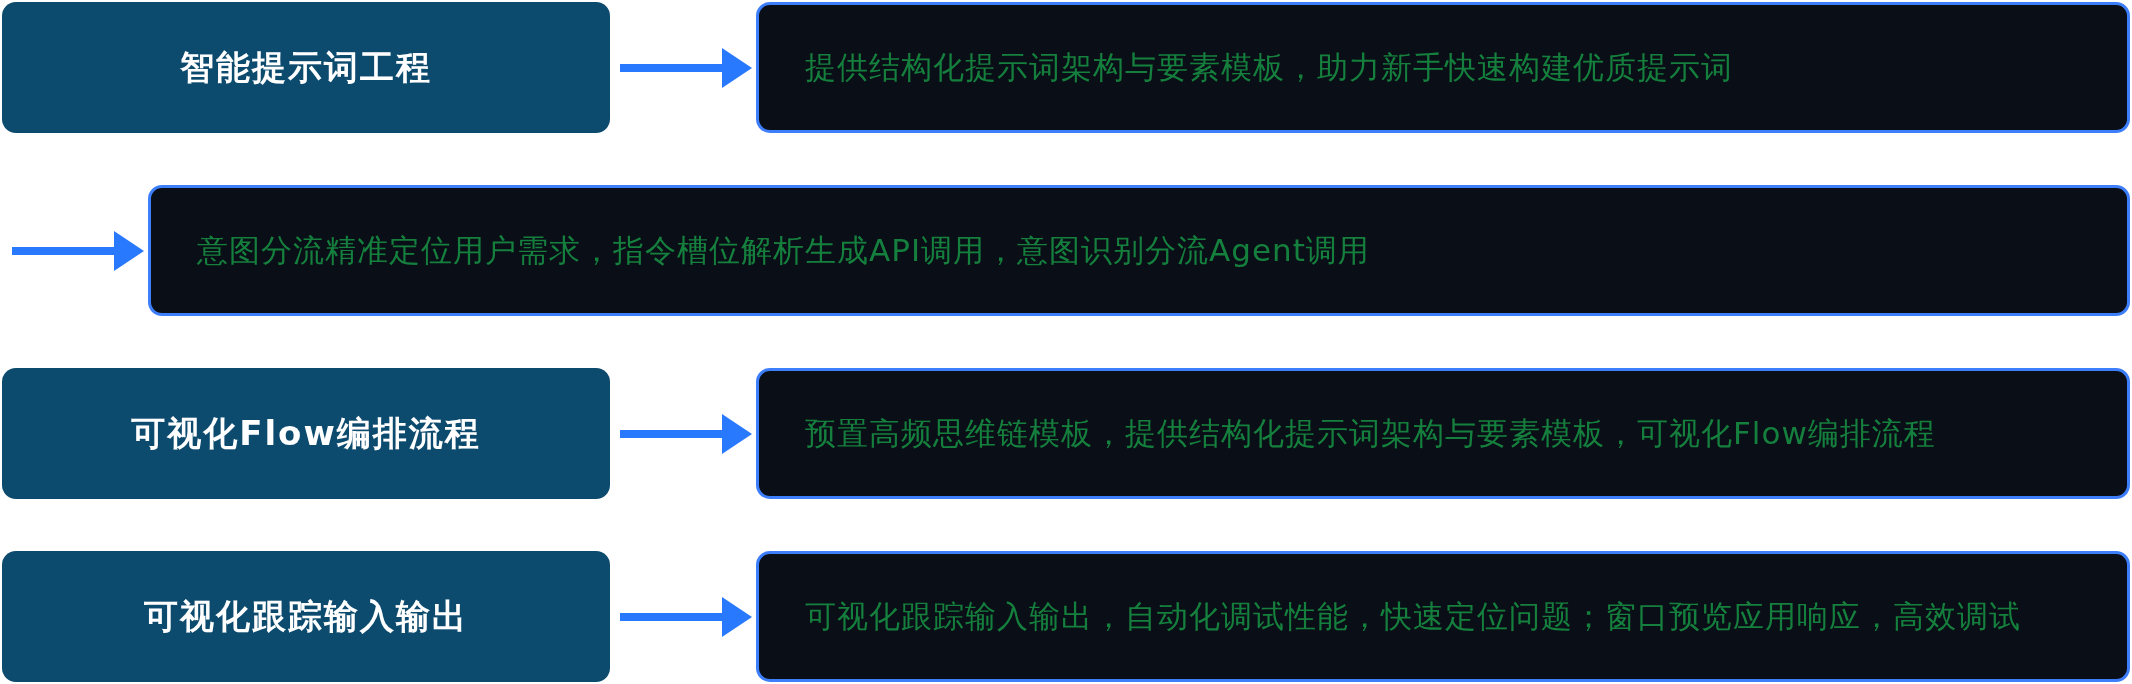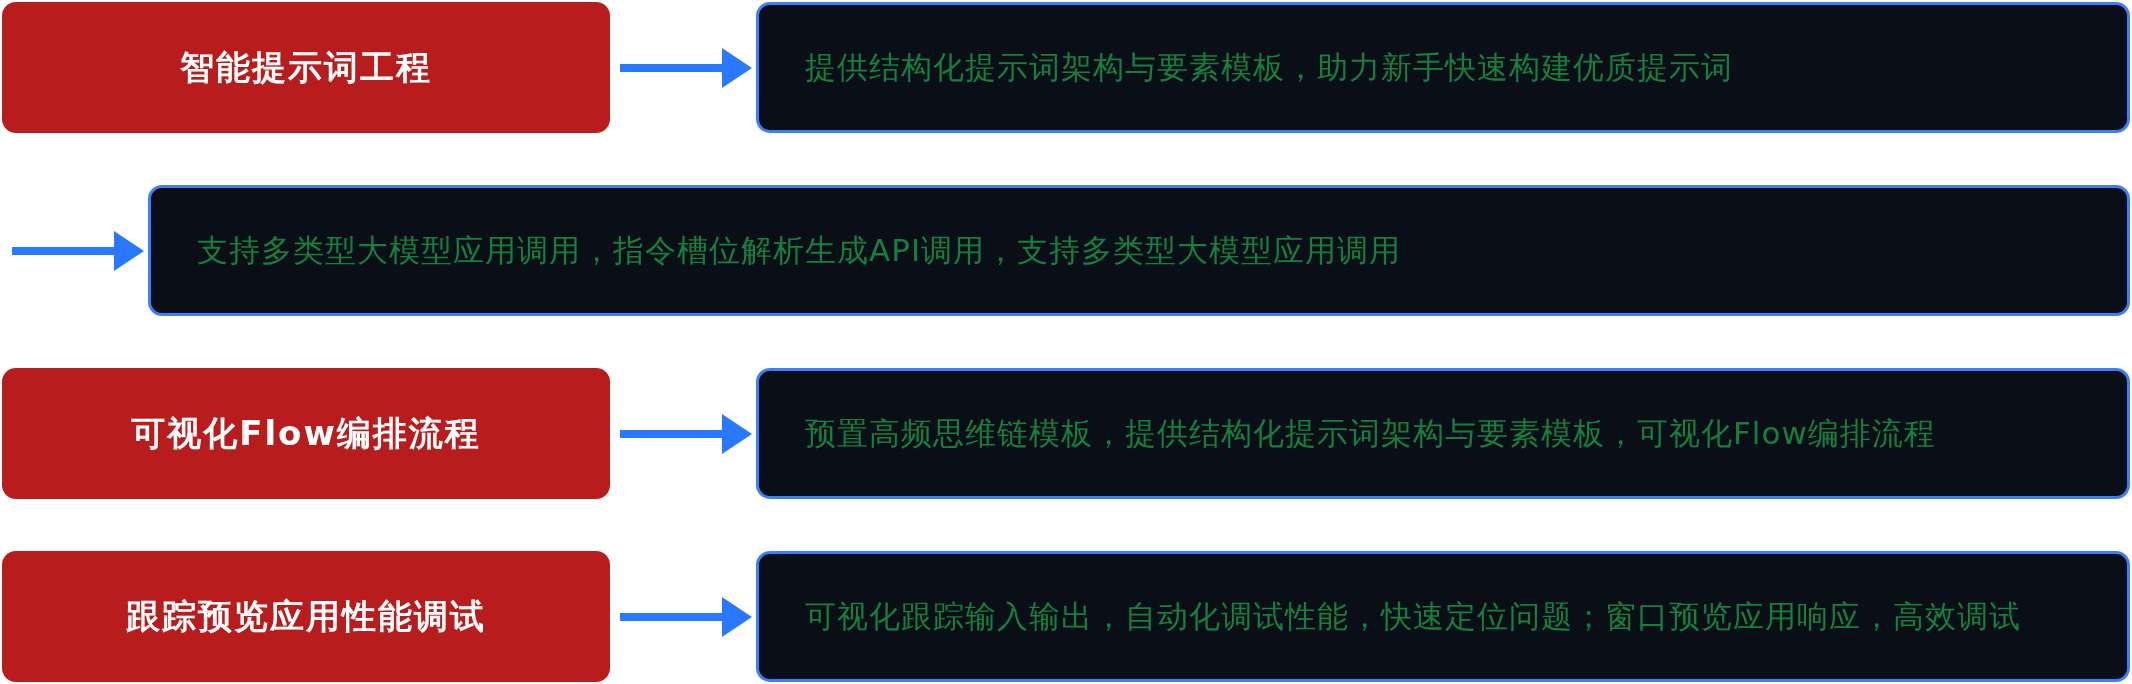--- a/index.html
+++ b/index.html
@@ -19,21 +19,21 @@
     padding: 2px 2px;
   }
   .row {
     display: flex;
     align-items: stretch;
     height: 131px;
   }
   .feature-box {
     width: 608px;
     flex: 0 0 608px;
-    background: #b91c1c;
+    background: #0c4a6e;
     border-radius: 14px;
     display: flex;
     align-items: center;
     justify-content: center;
   }
   .feature-title {
     color: #ffffff;
     font-size: 34px;
     font-weight: bold;
     letter-spacing: 2px;
@@ -91,40 +91,40 @@
       <span class="desc-text">提供结构化提示词架构与要素模板，助力新手快速构建优质提示词</span>
     </div>
   </div>
 
   <div class="row">
     <div class="arrow">
       <div class="arrow-shaft"></div>
       <div class="arrow-head"></div>
     </div>
     <div class="desc-box">
-      <span class="desc-text">支持多类型大模型应用调用，指令槽位解析生成API调用，支持多类型大模型应用调用</span>
+      <span class="desc-text">意图分流精准定位用户需求，指令槽位解析生成API调用，意图识别分流Agent调用</span>
     </div>
   </div>
 
   <div class="row">
     <div class="feature-box">
       <span class="feature-title">可视化Flow编排流程</span>
     </div>
     <div class="arrow">
       <div class="arrow-shaft"></div>
       <div class="arrow-head"></div>
     </div>
     <div class="desc-box">
       <span class="desc-text">预置高频思维链模板，提供结构化提示词架构与要素模板，可视化Flow编排流程</span>
     </div>
   </div>
 
   <div class="row">
     <div class="feature-box">
-      <span class="feature-title">跟踪预览应用性能调试</span>
+      <span class="feature-title">可视化跟踪输入输出</span>
     </div>
     <div class="arrow">
       <div class="arrow-shaft"></div>
       <div class="arrow-head"></div>
     </div>
     <div class="desc-box">
       <span class="desc-text">可视化跟踪输入输出，自动化调试性能，快速定位问题；窗口预览应用响应，高效调试</span>
     </div>
   </div>
 

